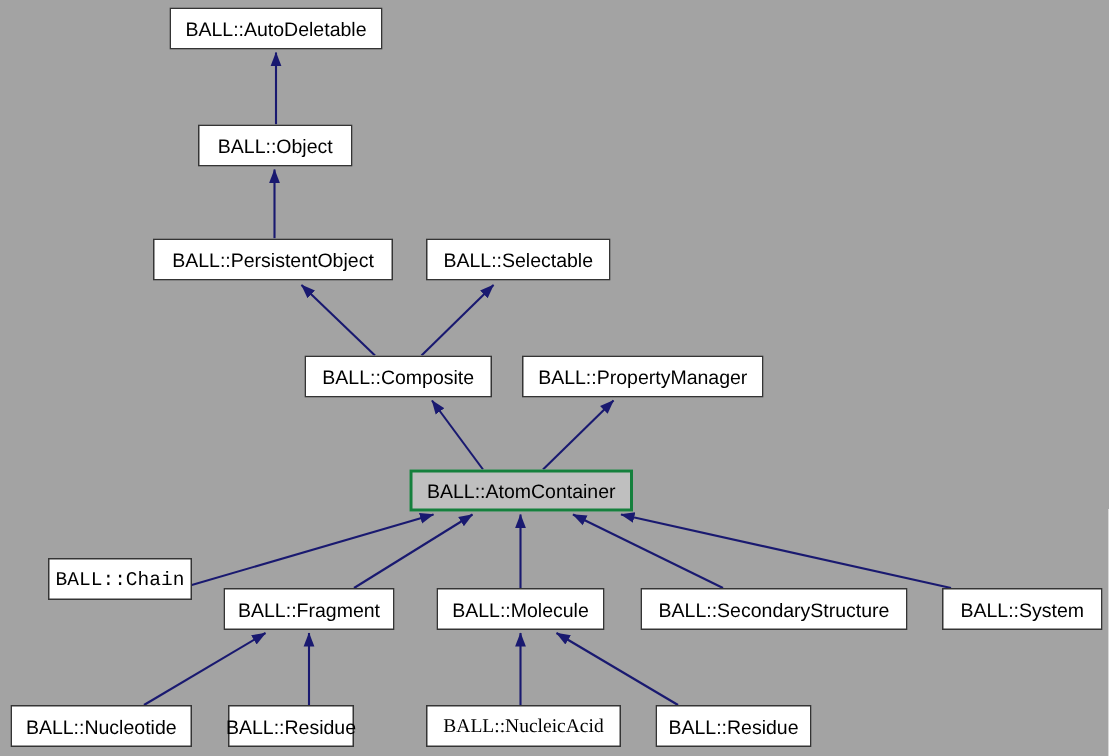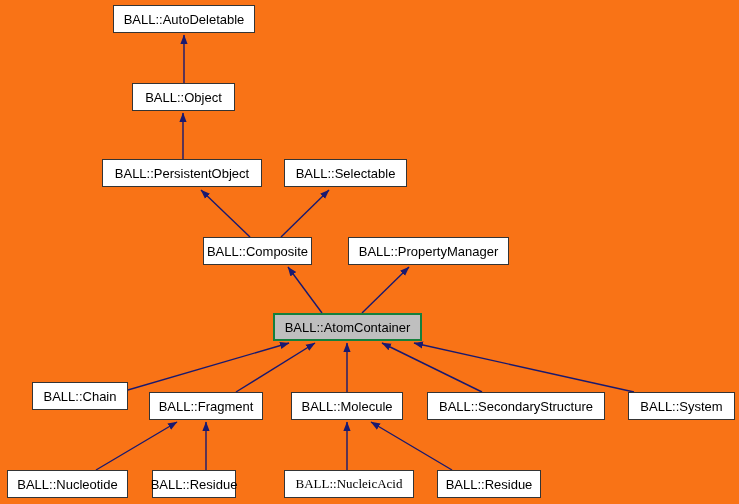--- a/index.html
+++ b/index.html
@@ -1,37 +1,37 @@
 <!DOCTYPE html>
 <html><head>
 <meta charset="utf-8">
 <style>
   html,body{margin:0;padding:0;background:#ffffff;}
   .canvas{
-    position:relative;width:739px;height:504px;background:#f97316;
+    position:relative;width:739px;height:504px;background:#a3a3a3;
     font-family:"Liberation Sans", sans-serif;overflow:hidden;
   }
   svg.edge-layer{position:absolute;left:0;top:0;width:739px;height:504px;}
   .node{
     position:absolute;height:28px;box-sizing:border-box;
     display:flex;align-items:center;justify-content:center;
     background:#ffffff;border:1.5px solid #343434;
     font-size:13px;color:#000000;white-space:nowrap;cursor:pointer;
   }
   .node.current{background:#bfbfbf;border:2px solid #15803d;cursor:default;}
 
   
   .n-auto-deletable      {left:113px;top:5px;  width:142px;}
   .n-object              {left:132px;top:83px; width:103px;}
   .n-persistent-object   {left:102px;top:159px;width:160px;}
   .n-selectable          {left:284px;top:159px;width:123px;}
-  .n-composite           {left:203px;top:237px;width:109px;}
+  .n-composite           {left:203px;top:237px;width:125px;}
   .n-property-manager    {left:348px;top:237px;width:161px;}
   .n-atom-container      {left:273px;top:313px;width:149px;}
-  .n-chain               {left:32px; top:382px;width:96px;}
+  .n-chain               {left:32px; top:372px;width:96px;font-family:Liberation Mono, monospace;}
   .n-fragment            {left:149px;top:392px;width:114px;}
   .n-molecule            {left:291px;top:392px;width:112px;}
   .n-secondary-structure {left:427px;top:392px;width:178px;}
   .n-system              {left:628px;top:392px;width:107px;}
   .n-nucleotide          {left:7px;  top:470px;width:121px;text-align:right;}
   .n-residue             {left:152px;top:470px;width:84px;}
   .n-nucleic-acid        {left:284px;top:470px;width:130px;font-family:Liberation Serif, serif;}
   .n-protein             {left:437px;top:470px;width:104px;}
 </style>
 </head>

